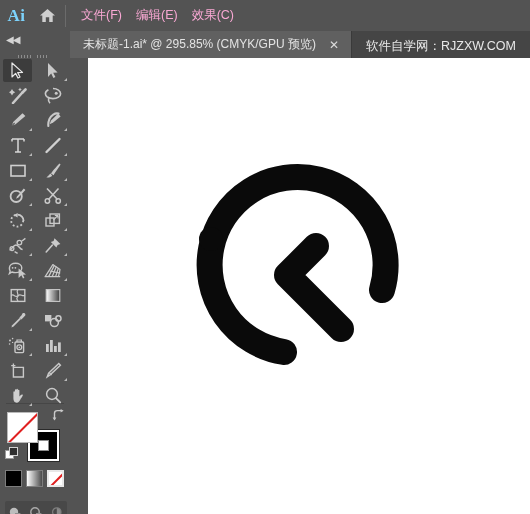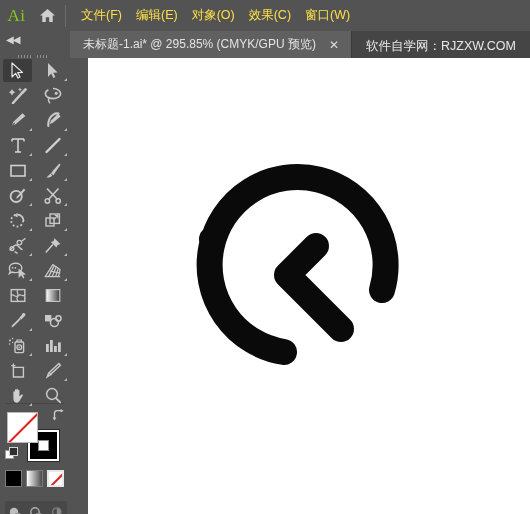--- a/index.html
+++ b/index.html
@@ -25,37 +25,37 @@
     background: #535353;
     display: flex;
     align-items: center;
   }
   #ai-logo {
     width: 33px;
     height: 31px;
     display: flex;
     align-items: center;
     justify-content: center;
-    color: #84cc16;
+    color: #7dd3fc;
     font-size: 17px;
-    font-weight: normal;
+    font-weight: bold;
     letter-spacing: .5px;
     font-family: "Liberation Serif", "DejaVu Serif", serif;
   }
   #home-btn {
     width: 28px; height: 31px;
     display: flex; align-items: center; justify-content: center;
   }
   #menubar-sep {
     width: 1px; height: 22px;
     background: #6b6b6b;
     margin: 0 8px 0 4px;
   }
   .menu-item {
-    color: #fde047;
+    color: #f9a8d4;
     font-size: 12.5px;
     padding: 3px 7px;
     white-space: nowrap;
     cursor: default;
   }
 
   
   #tabbar {
     position: absolute;
     left: 0; top: 31px;
@@ -278,23 +278,21 @@
   <div id="menubar">
     <div id="ai-logo">Ai</div>
     <div id="home-btn">
       <svg width="17" height="15" viewBox="0 0 17 15" aria-hidden="true">
         <path d="M8.5 1 L16 7.4 L13.7 7.4 L13.7 14 L10.2 14 L10.2 9.3 L6.8 9.3 L6.8 14 L3.3 14 L3.3 7.4 L1 7.4 Z" fill="#cfcfcf"></path>
       </svg>
     </div>
     <div id="menubar-sep"></div>
     <div class="menu-item">文件(F)</div>
     <div class="menu-item">编辑(E)</div>
-    <div class="menu-item">对象(O)</div>
     <div class="menu-item">效果(C)</div>
-    <div class="menu-item">窗口(W)</div>
   </div>
 
   <div id="tabbar">
 
     <div id="panel-collapse">
       <div id="collapse-arrows">◀◀</div>
       <div id="toolbar-grip">
         <span></span><span></span><span></span><span></span><span></span>
         <span></span><span></span><span></span><span></span><span></span>
       </div>

